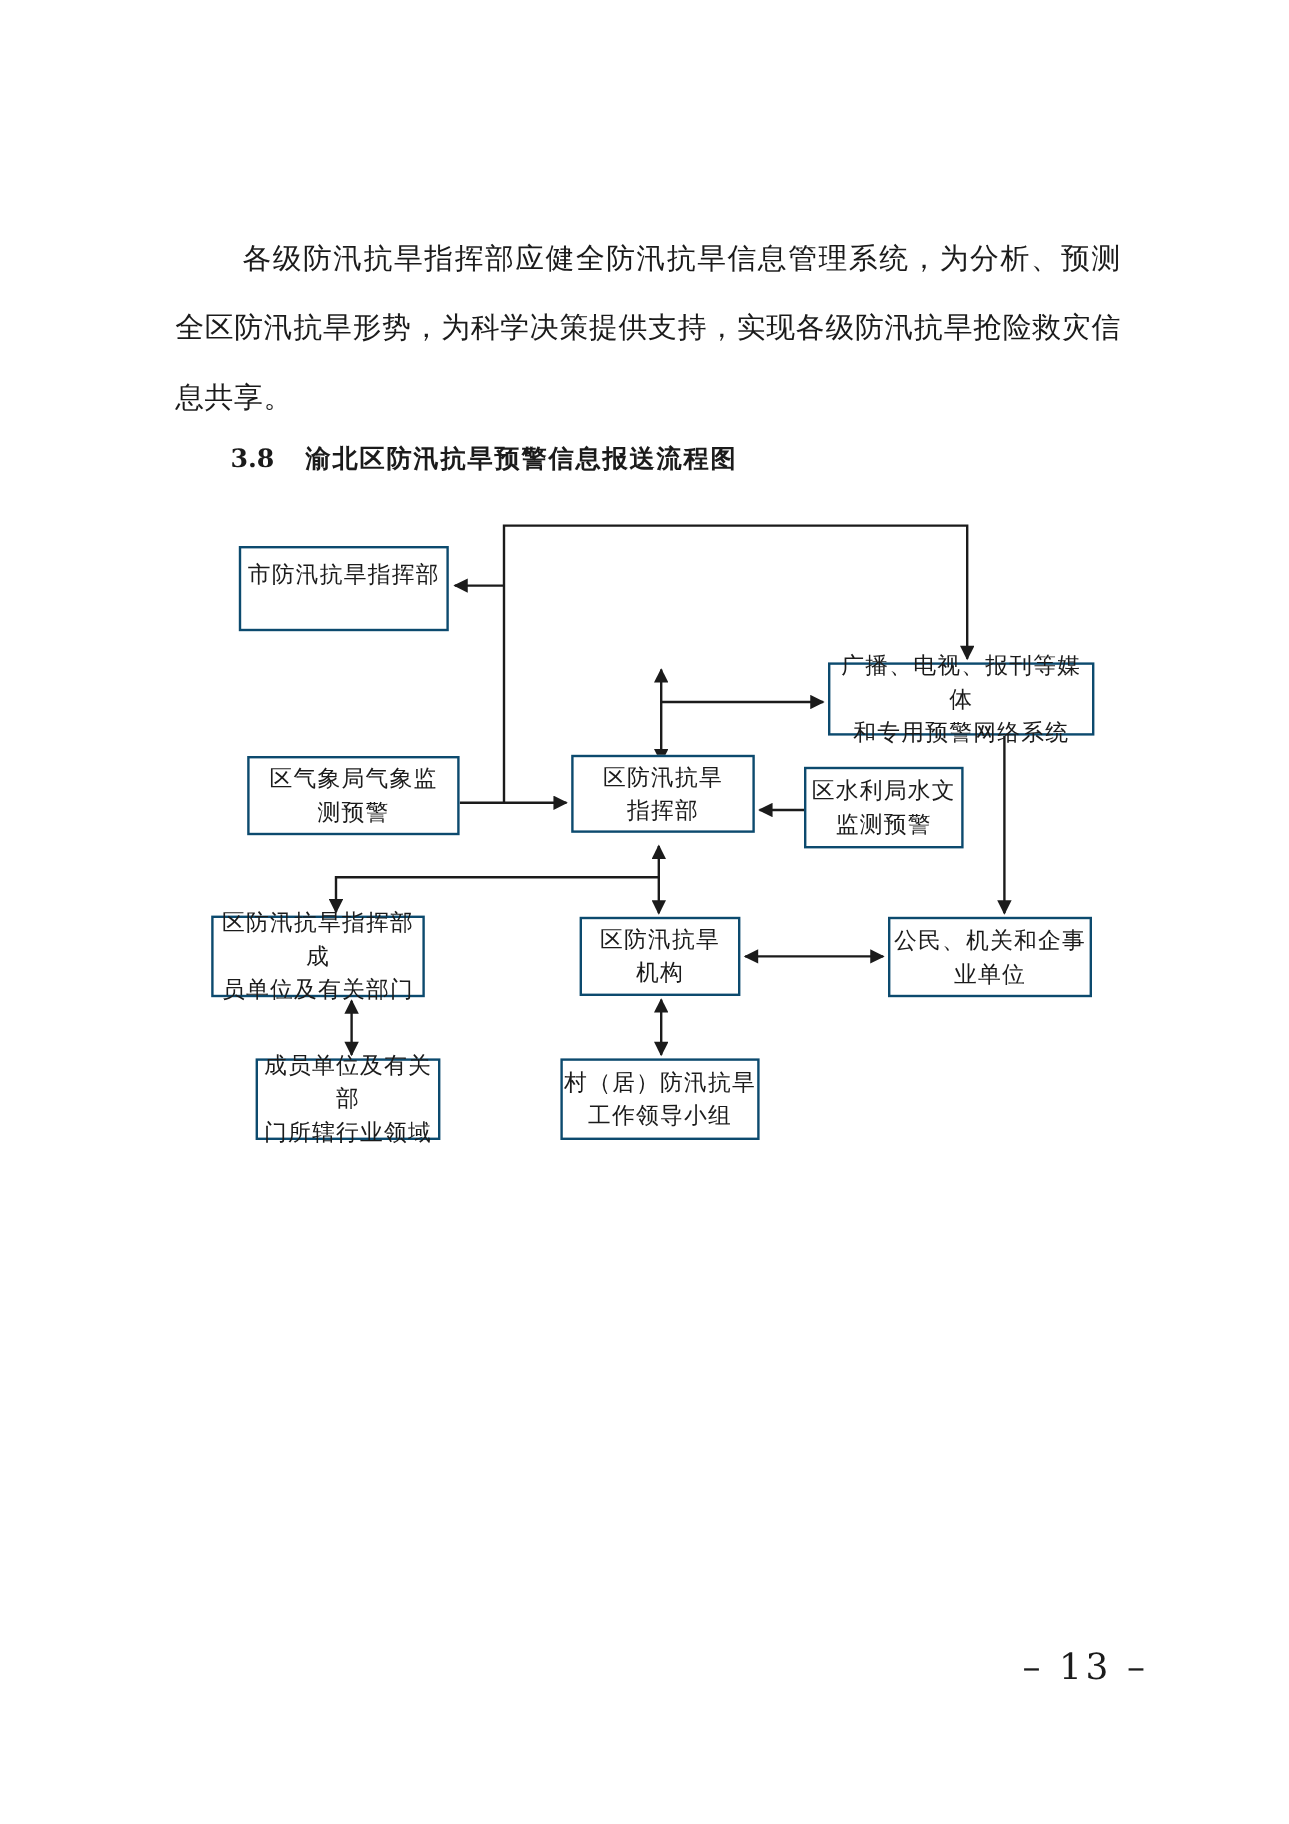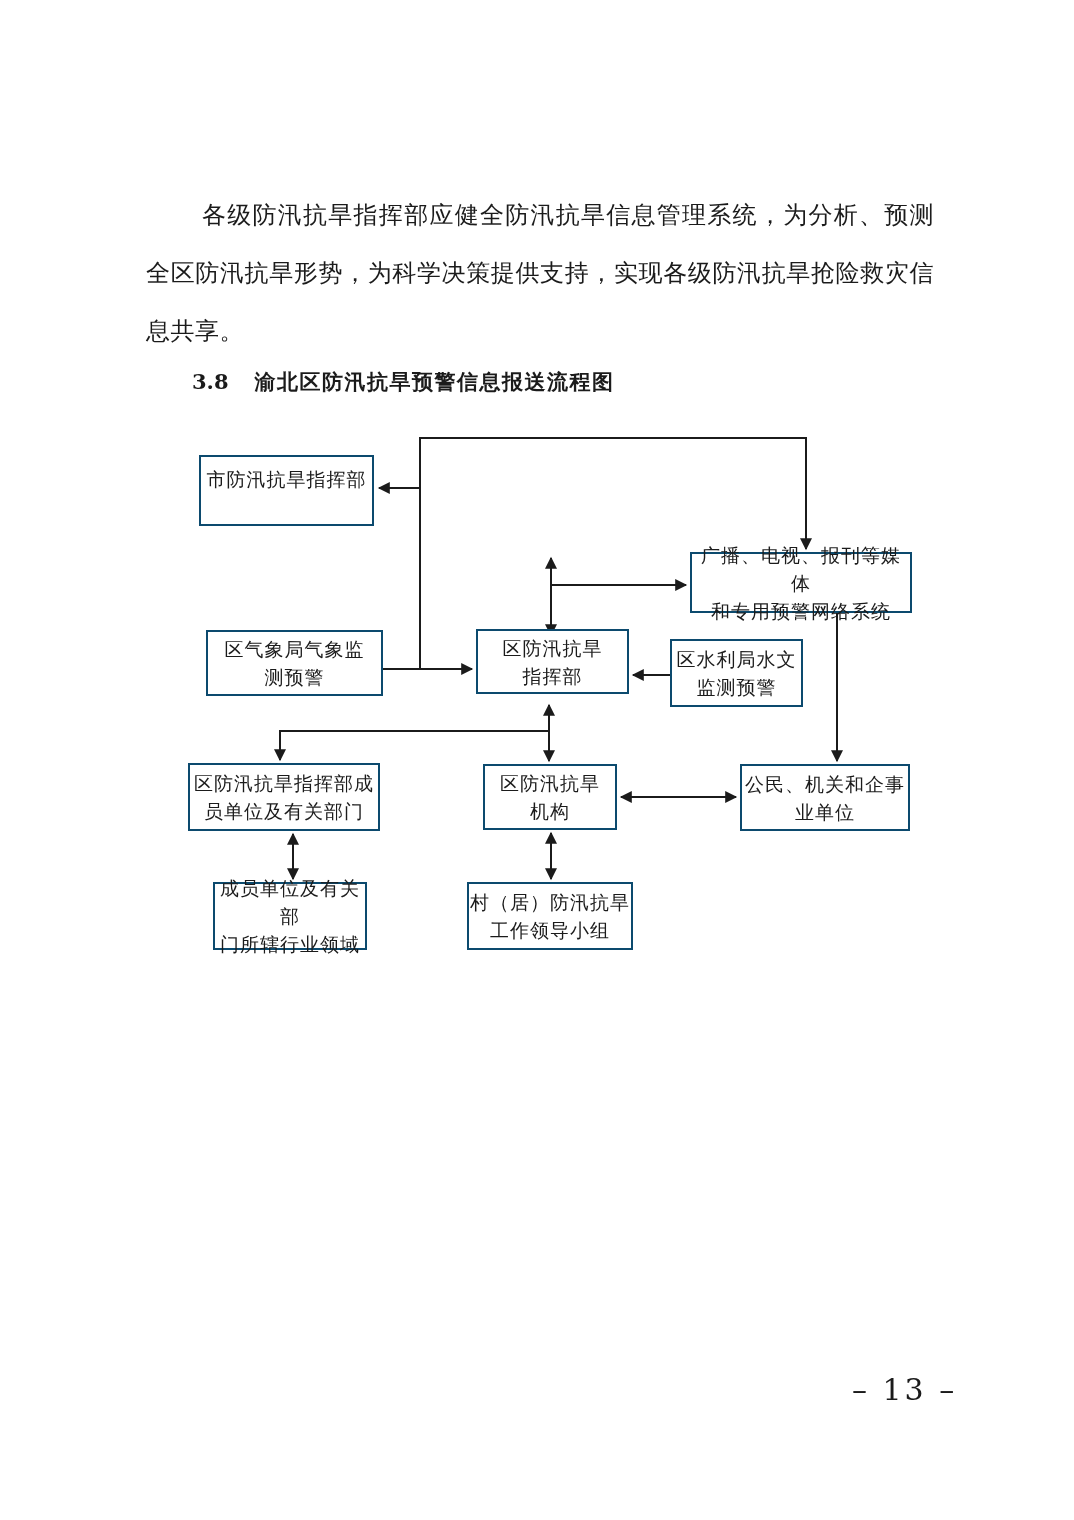--- a/index.html
+++ b/index.html
@@ -84,21 +84,21 @@
     <div class="node" style="left:476px;top:199px;width:153px;height:65px">
       <span>区防汛抗旱</span>
       <span>指挥部</span>
     </div>
 
     <div class="node" style="left:670px;top:209px;width:133px;height:68px">
       <span>区水利局水文</span>
       <span>监测预警</span>
     </div>
 
-    <div class="node" style="left:188px;top:333px;width:192px;height:68px">
+    <div class="node" style="left:176px;top:333px;width:178px;height:68px">
       <span>区防汛抗旱指挥部成</span>
       <span>员单位及有关部门</span>
     </div>
 
     <div class="node" style="left:483px;top:334px;width:134px;height:66px">
       <span>区防汛抗旱</span>
       <span>机构</span>
     </div>
 
     <div class="node" style="left:740px;top:334px;width:170px;height:67px">

